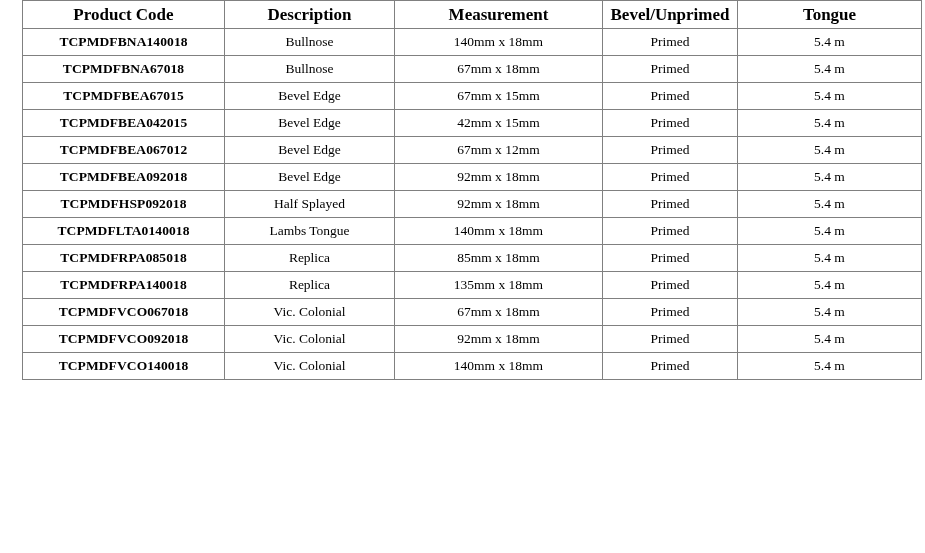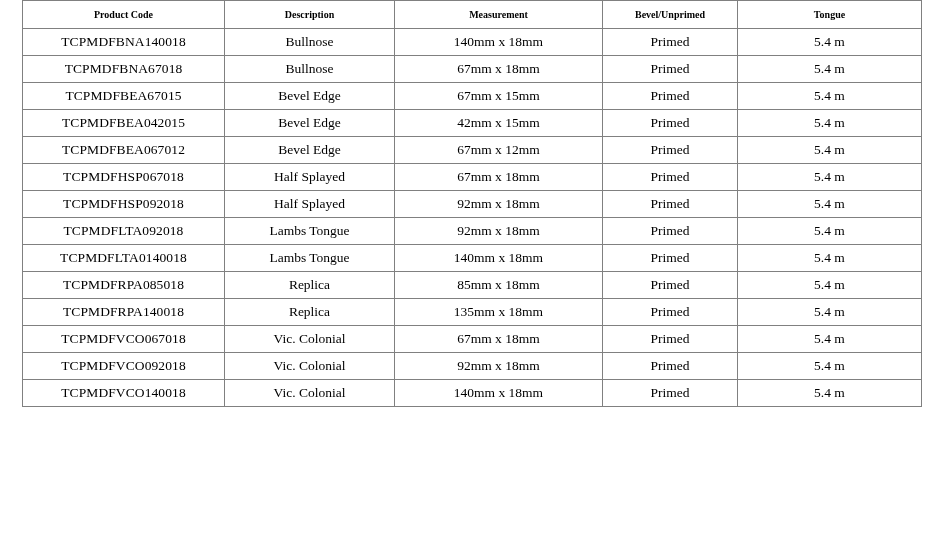--- a/index.html
+++ b/index.html
@@ -43,27 +43,28 @@
     padding: 0;
     height: 26px;
     line-height: 26px;
     font-size: 13.5px;
     white-space: nowrap;
     overflow: hidden;
   }
 
   table.product-table th {
     font-weight: bold;
-    font-size: 10px;
+    font-size: 17px;
     height: 27px;
     line-height: 27px;
   }
 
   table.product-table td.cell-code {
     letter-spacing: 0.1px;
+    font-weight: bold;
   }
 </style>
 </head>
 <body>
 
 <div id="product-table-wrap">
   <table class="product-table">
     <colgroup>
       <col class="c-code">
       <col class="c-desc">
@@ -110,36 +111,29 @@
           <td class="cell-length">5.4 m</td>
         </tr>
         <tr>
           <td class="cell-code">TCPMDFBEA067012</td>
           <td class="cell-description">Bevel Edge</td>
           <td class="cell-measurement">67mm x 12mm</td>
           <td class="cell-primed">Primed</td>
           <td class="cell-length">5.4 m</td>
         </tr>
         <tr>
-          <td class="cell-code">TCPMDFHSP067018</td>
-          <td class="cell-description">Half Splayed</td>
-          <td class="cell-measurement">67mm x 18mm</td>
+          <td class="cell-code">TCPMDFBEA092018</td>
+          <td class="cell-description">Bevel Edge</td>
+          <td class="cell-measurement">92mm x 18mm</td>
           <td class="cell-primed">Primed</td>
           <td class="cell-length">5.4 m</td>
         </tr>
         <tr>
           <td class="cell-code">TCPMDFHSP092018</td>
           <td class="cell-description">Half Splayed</td>
-          <td class="cell-measurement">92mm x 18mm</td>
-          <td class="cell-primed">Primed</td>
-          <td class="cell-length">5.4 m</td>
-        </tr>
-        <tr>
-          <td class="cell-code">TCPMDFLTA092018</td>
-          <td class="cell-description">Lambs Tongue</td>
           <td class="cell-measurement">92mm x 18mm</td>
           <td class="cell-primed">Primed</td>
           <td class="cell-length">5.4 m</td>
         </tr>
         <tr>
           <td class="cell-code">TCPMDFLTA0140018</td>
           <td class="cell-description">Lambs Tongue</td>
           <td class="cell-measurement">140mm x 18mm</td>
           <td class="cell-primed">Primed</td>
           <td class="cell-length">5.4 m</td>

